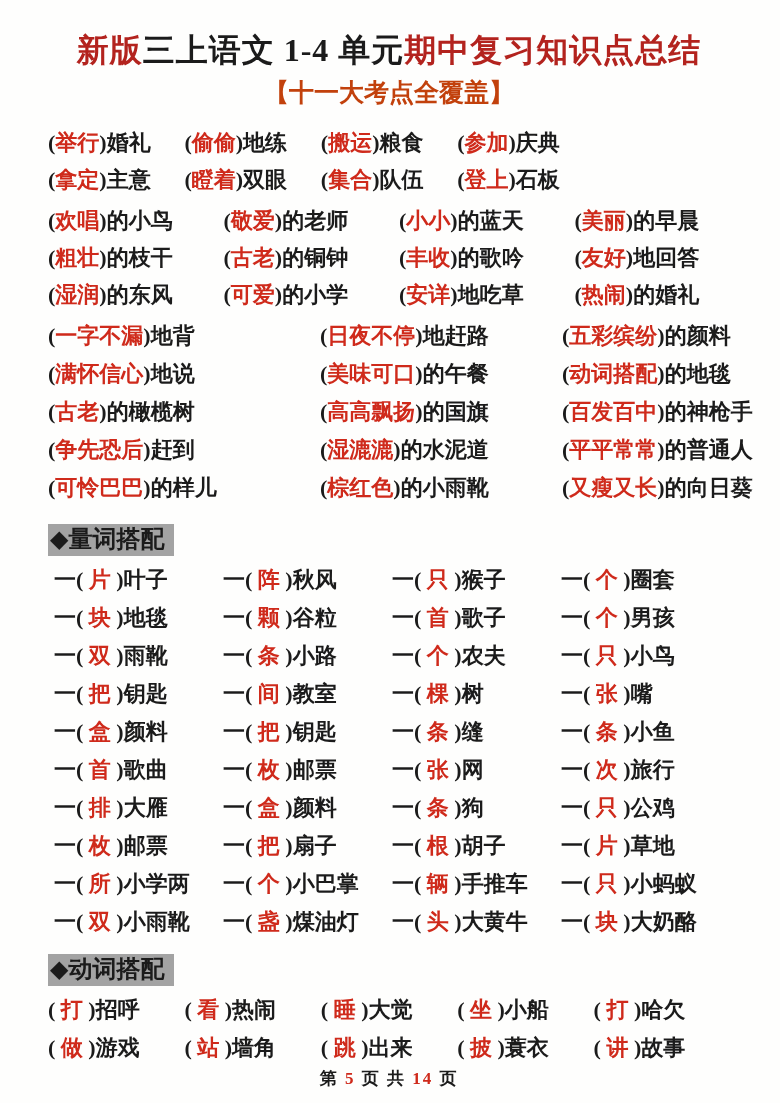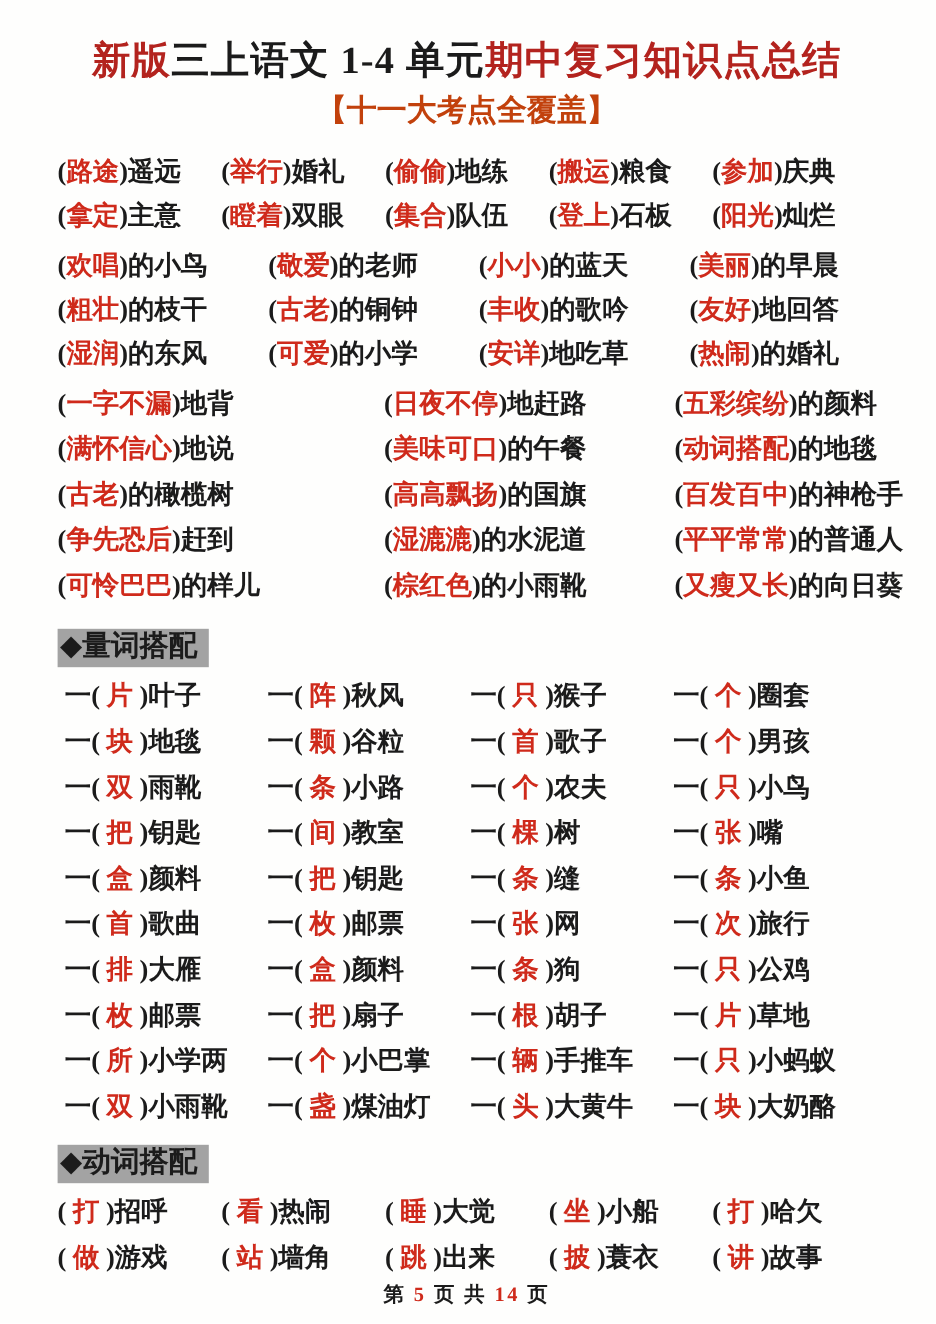--- a/index.html
+++ b/index.html
@@ -50,32 +50,30 @@
 
 <div class="page">
 
   <h1 class="title"><span class="red">新版</span><span>三上语文 1-4 单元</span><span class="red">期中复习知识点总结</span></h1>
 
   <h2 class="subtitle">【十一大考点全覆盖】</h2>
 
   <div class="word-pairs" id="word-pairs">
       <div class="wgroup">
         <div class="wrow cols5">
-          <span class="item">(<span class="red">路途</span>)遥远</span>
           <span class="item">(<span class="red">举行</span>)婚礼</span>
           <span class="item">(<span class="red">偷偷</span>)地练</span>
           <span class="item">(<span class="red">搬运</span>)粮食</span>
           <span class="item">(<span class="red">参加</span>)庆典</span>
         </div>
         <div class="wrow cols5">
           <span class="item">(<span class="red">拿定</span>)主意</span>
           <span class="item">(<span class="red">瞪着</span>)双眼</span>
           <span class="item">(<span class="red">集合</span>)队伍</span>
           <span class="item">(<span class="red">登上</span>)石板</span>
-          <span class="item">(<span class="red">阳光</span>)灿烂</span>
         </div>
       </div>
       <div class="wgroup">
         <div class="wrow cols4">
           <span class="item">(<span class="red">欢唱</span>)的小鸟</span>
           <span class="item">(<span class="red">敬爱</span>)的老师</span>
           <span class="item">(<span class="red">小小</span>)的蓝天</span>
           <span class="item">(<span class="red">美丽</span>)的早晨</span>
         </div>
         <div class="wrow cols4">

